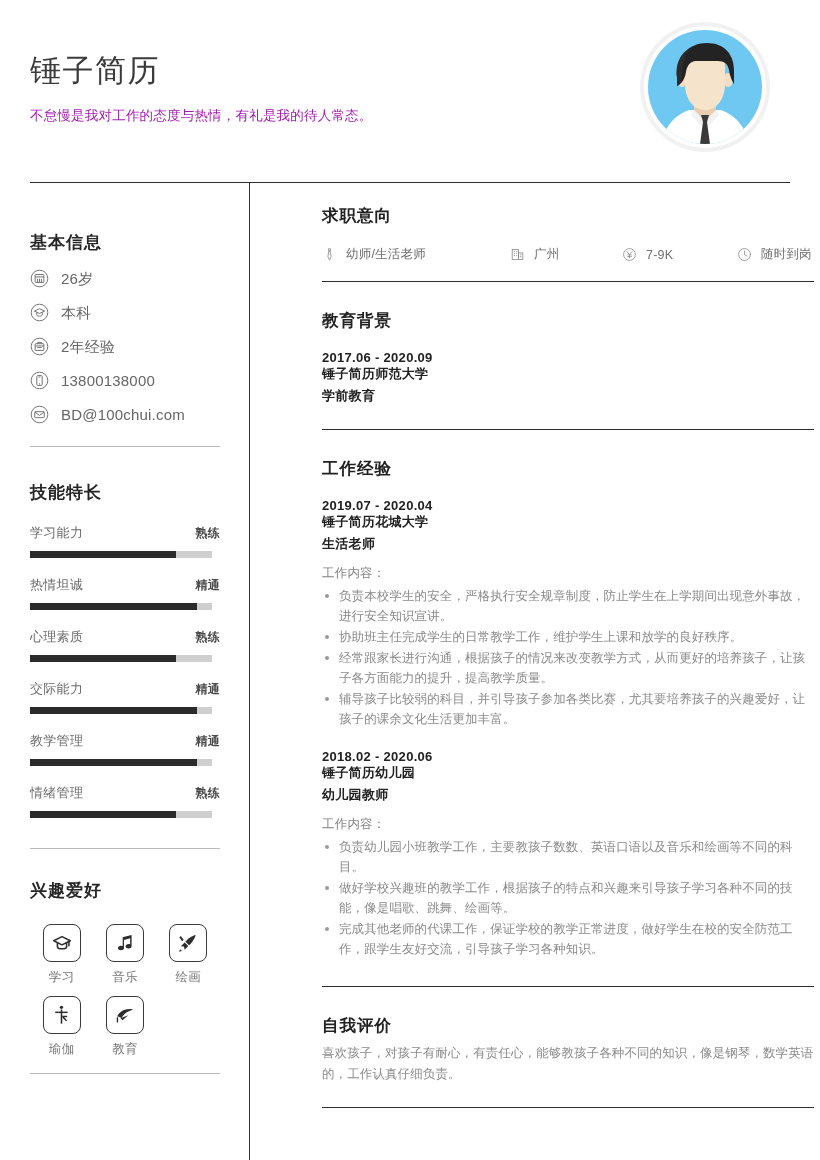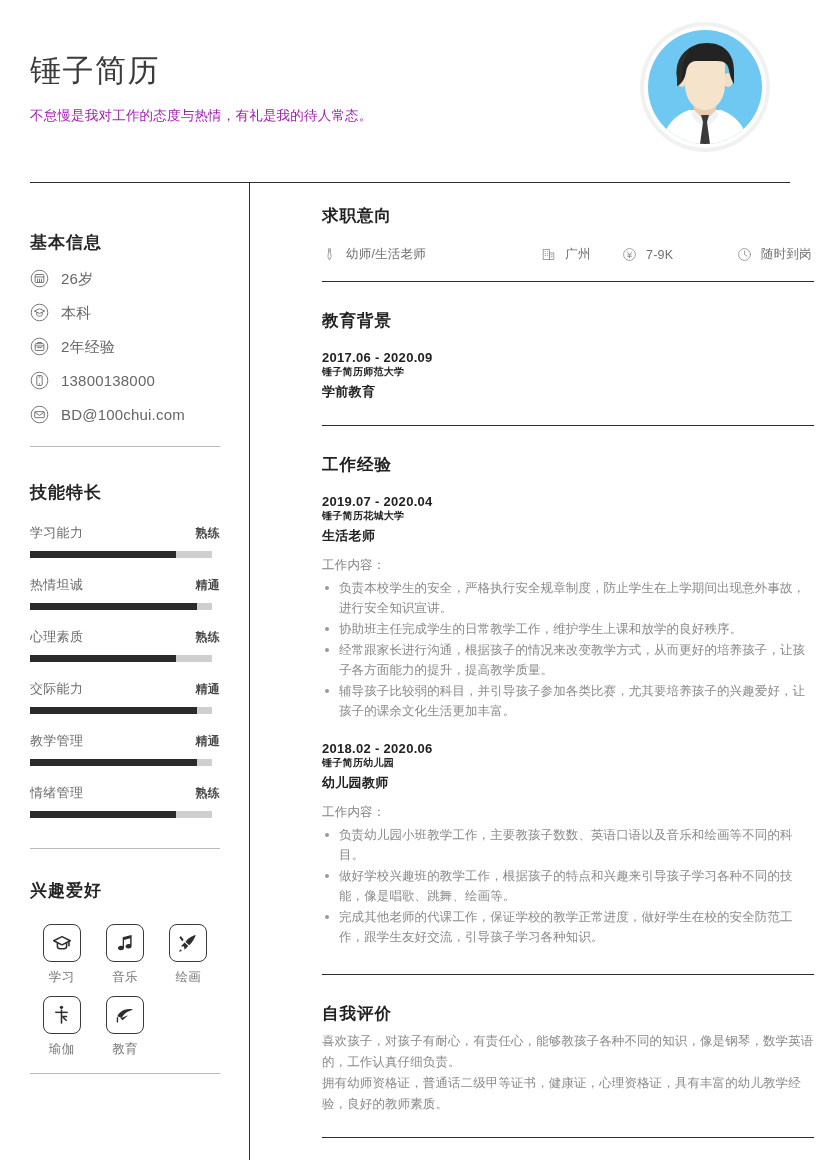--- a/index.html
+++ b/index.html
@@ -234,40 +234,40 @@
     color: #8c8c8c;
   }
   .intent-icon svg { display: block; }
   .intent-text {
     font-size: 12.5px;
     color: #6f6f6f;
     letter-spacing: 0.2px;
     white-space: nowrap;
   }
   #intent-item-0 { width: 188px; }
-  #intent-item-1 { width: 112px; justify-content: center; }
+  #intent-item-1 { width: 112px; }
   #intent-item-2 { width: 115px; }
 
   
   #edu-block { padding-top: 28px; }
   .entry { margin-top: 18px; }
   .entry-head {
     display: flex;
     justify-content: space-between;
     align-items: baseline;
     flex-direction: column;
   }
   .entry-date {
     font-size: 13px;
     font-weight: bold;
     color: #222222;
     letter-spacing: 0.3px;
   }
   .entry-org {
-    font-size: 10px;
+    font-size: 13px;
     font-weight: bold;
     color: #222222;
     letter-spacing: 0.3px;
   }
   .entry-sub {
     font-size: 13px;
     font-weight: bold;
     color: #222222;
     margin-top: 4px;
     letter-spacing: 0.3px;
@@ -683,21 +683,20 @@
 
       <div id="work-rule-wrap">
         <div class="rsection-rule"></div>
       </div>
     </div>
 
     <div class="rsection" id="self-block">
       <h2 class="rsection-title">自我评价</h2>
       <div id="self-paras">
         <p class="self-para">喜欢孩子，对孩子有耐心，有责任心，能够教孩子各种不同的知识，像是钢琴，数学英语的，工作认真仔细负责。</p>
-        <p class="self-para">拥有幼师资格证，普通话二级甲等证书，健康证，心理资格证，具有丰富的幼儿教学经验，良好的教师素质。</p>
       </div>
       <div id="self-rule-wrap">
         <div class="rsection-rule"></div>
       </div>
     </div>
 
   </div>
 
 </div>
 

